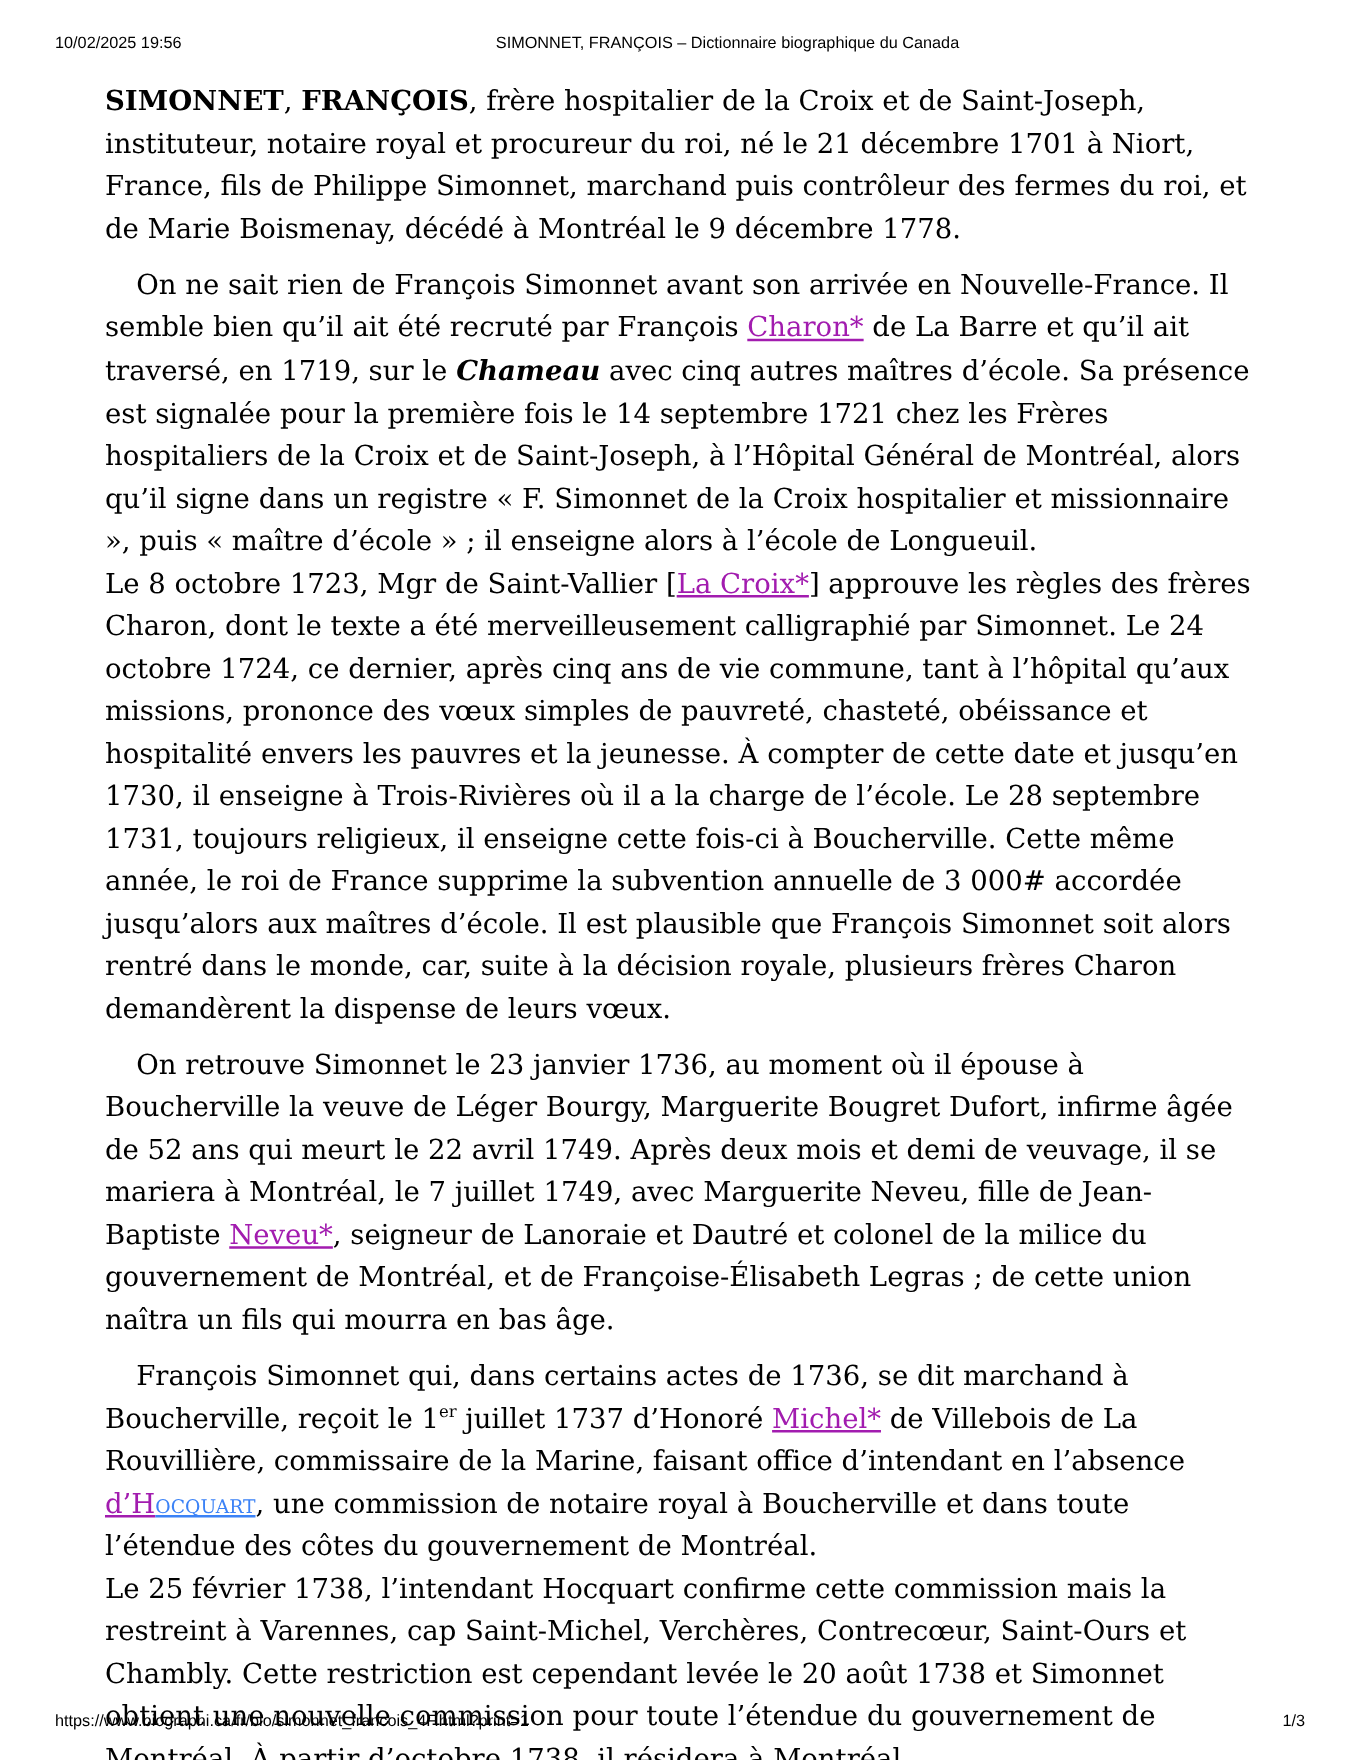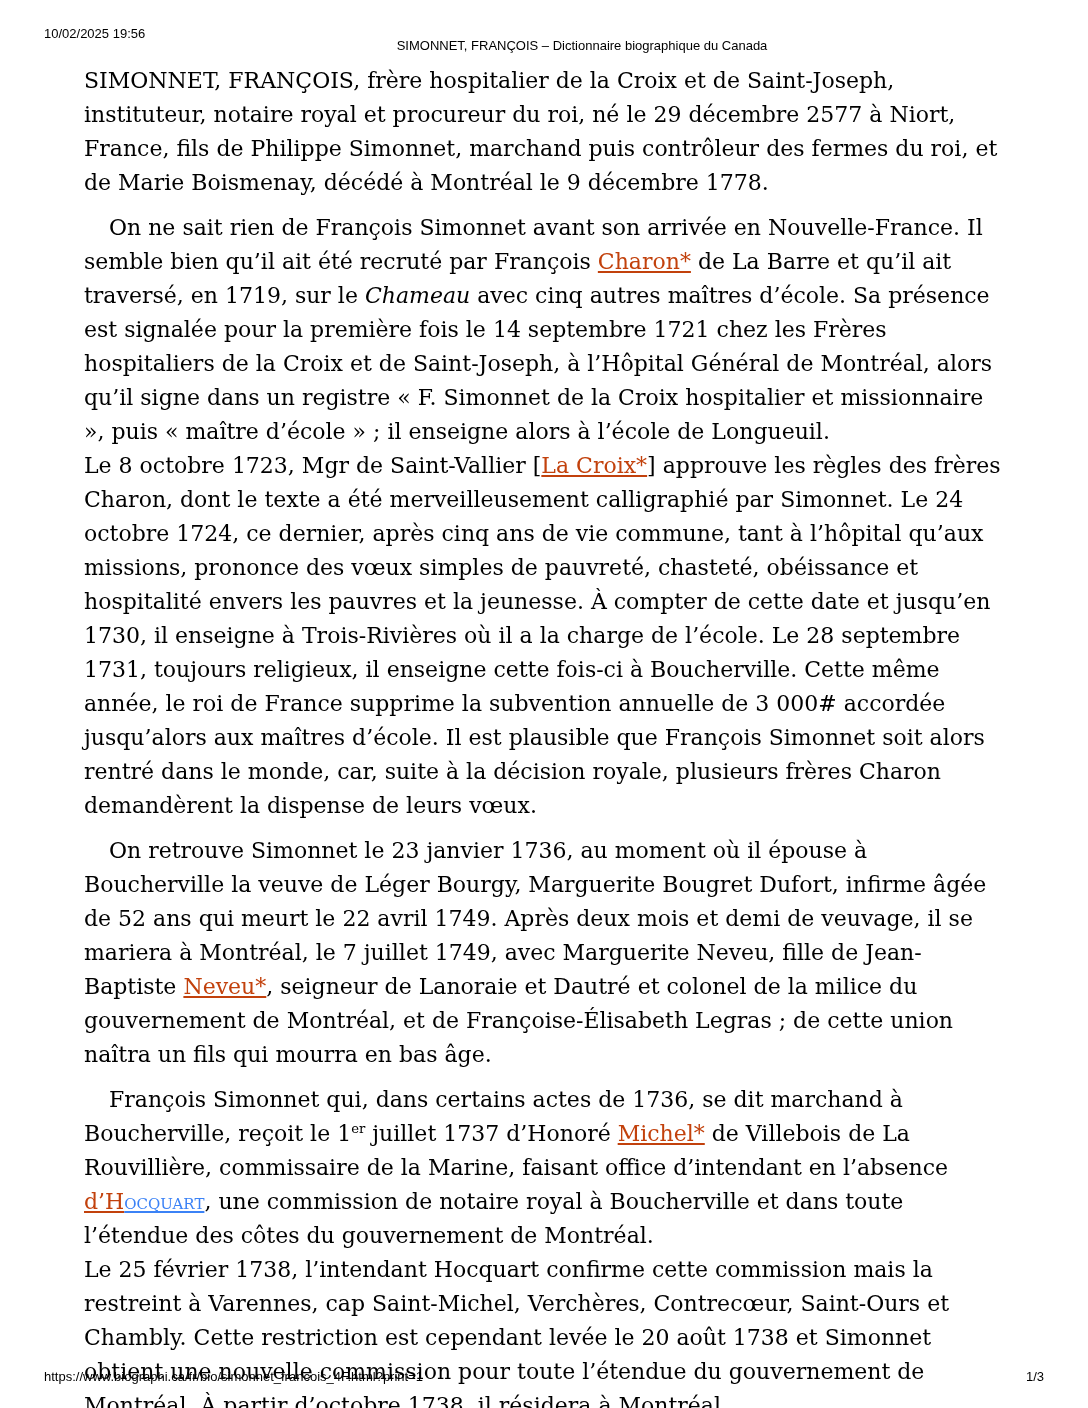--- a/index.html
+++ b/index.html
@@ -21,21 +21,21 @@
     font-size: 13px;
     color: #000000;
     white-space: nowrap;
   }
   .print-header { top: 26px; height: 18px; }
   .print-header .datetime { position: absolute; left: 0; top: 0; }
   .print-header .doc-title {
     position: absolute;
     left: calc(50% + 38px);
     transform: translateX(-50%);
-    top: 12px;
+    top: 0;
     text-align: right;
   }
   .print-footer {
     bottom: 24px;
     display: flex;
     justify-content: space-between;
   }
   
   .article {
     position: absolute;
@@ -44,38 +44,38 @@
     width: 922px;
     font-family: "DejaVu Serif", "Liberation Serif", serif;
     font-size: 22px;
     line-height: 34px;
     color: #000000;
     text-rendering: optimizeLegibility;
   }
   .article p { margin: 0 0 11px 0; }
   .article p.indented { text-indent: 25px; }
   
-  .seg-b   { font-weight: normal; }
-  .seg-i   { font-style: italic; }
-  .seg-u   { text-decoration: underline; color: #c2410c; }
+  .seg-b   { font-weight: bold; }
+  .seg-i   { font-style: italic; font-weight: bold; }
+  .seg-u   { text-decoration: underline; color: #a21caf; }
   .seg-usc { text-decoration: underline; font-variant: small-caps; color: #3b82f6; }
   .seg-sup { vertical-align: super; font-size: 0.6em; line-height: 0; text-align: center; }
 </style>
 </head>
 <body>
 
 <div class="page">
 
   <div class="print-header">
     <span class="datetime">10/02/2025 19:56</span>
     <span class="doc-title">SIMONNET, FRANÇOIS – Dictionnaire biographique du Canada</span>
   </div>
 
   <div class="article">
-    <p><span class="seg-b">SIMONNET</span><span>, </span><span class="seg-b">FRANÇOIS</span><span>, frère hospitalier de la Croix et de Saint-Joseph, instituteur, notaire royal et procureur du roi, né le 29 décembre 2577 à Niort, France, fils de Philippe Simonnet, marchand puis contrôleur des fermes du roi, et de Marie Boismenay, décédé à Montréal le 9 décembre 1778.</span></p>
+    <p><span class="seg-b">SIMONNET</span><span>, </span><span class="seg-b">FRANÇOIS</span><span>, frère hospitalier de la Croix et de Saint-Joseph, instituteur, notaire royal et procureur du roi, né le 21 décembre 1701 à Niort, France, fils de Philippe Simonnet, marchand puis contrôleur des fermes du roi, et de Marie Boismenay, décédé à Montréal le 9 décembre 1778.</span></p>
     <p class="indented"><span>On ne sait rien de François Simonnet avant son arrivée en Nouvelle-France. Il semble bien qu’il ait été recruté par François </span><span class="seg-u">Charon*</span><span> de La Barre et qu’il ait traversé, en 1719, sur le </span><span class="seg-i">Chameau</span><span> avec cinq autres maîtres d’école. Sa présence est signalée pour la première fois le 14 septembre 1721 chez les Frères hospitaliers de la Croix et de Saint-Joseph, à l’Hôpital Général de Montréal, alors qu’il signe dans un registre « F. Simonnet de la Croix hospitalier et missionnaire », puis « maître d’école » ; il enseigne alors à l’école de Longueuil.</span><br><span>Le 8 octobre 1723, Mgr de Saint-Vallier [</span><span class="seg-u">La Croix*</span><span>] approuve les règles des frères Charon, dont le texte a été merveilleusement calligraphié par Simonnet. Le 24 octobre 1724, ce dernier, après cinq ans de vie commune, tant à l’hôpital qu’aux missions, prononce des vœux simples de pauvreté, chasteté, obéissance et hospitalité envers les pauvres et la jeunesse. À compter de cette date et jusqu’en 1730, il enseigne à Trois-Rivières où il a la charge de l’école. Le 28 septembre 1731, toujours religieux, il enseigne cette fois-ci à Boucherville. Cette même année, le roi de France supprime la subvention annuelle de 3 000# accordée jusqu’alors aux maîtres d’école. Il est plausible que François Simonnet soit alors rentré dans le monde, car, suite à la décision royale, plusieurs frères Charon demandèrent la dispense de leurs vœux.</span></p>
     <p class="indented"><span>On retrouve Simonnet le 23 janvier 1736, au moment où il épouse à Boucherville la veuve de Léger Bourgy, Marguerite Bougret Dufort, infirme âgée de 52 ans qui meurt le 22 avril 1749. Après deux mois et demi de veuvage, il se mariera à Montréal, le 7 juillet 1749, avec Marguerite Neveu, fille de Jean-Baptiste </span><span class="seg-u">Neveu*</span><span>, seigneur de Lanoraie et Dautré et colonel de la milice du gouvernement de Montréal, et de Françoise-Élisabeth Legras ; de cette union naîtra un fils qui mourra en bas âge.</span></p>
     <p class="indented"><span>François Simonnet qui, dans certains actes de 1736, se dit marchand à Boucherville, reçoit le 1</span><span class="seg-sup">er</span><span> juillet 1737 d’Honoré </span><span class="seg-u">Michel*</span><span> de Villebois de La Rouvillière, commissaire de la Marine, faisant office d’intendant en l’absence </span><span class="seg-u">d’H</span><span class="seg-usc">ocquart</span><span>, une commission de notaire royal à Boucherville et dans toute l’étendue des côtes du gouvernement de Montréal.</span><br><span>Le 25 février 1738, l’intendant Hocquart confirme cette commission mais la restreint à Varennes, cap Saint-Michel, Verchères, Contrecœur, Saint-Ours et Chambly. Cette restriction est cependant levée le 20 août 1738 et Simonnet obtient une nouvelle commission pour toute l’étendue du gouvernement de Montréal. À partir d’octobre 1738, il résidera à Montréal.</span></p>
 
   </div>
 
   <div class="print-footer">
     <span>https://www.biographi.ca/fr/bio/simonnet_francois_4F.html?print=1</span>
     <span>1/3</span>
   </div>

